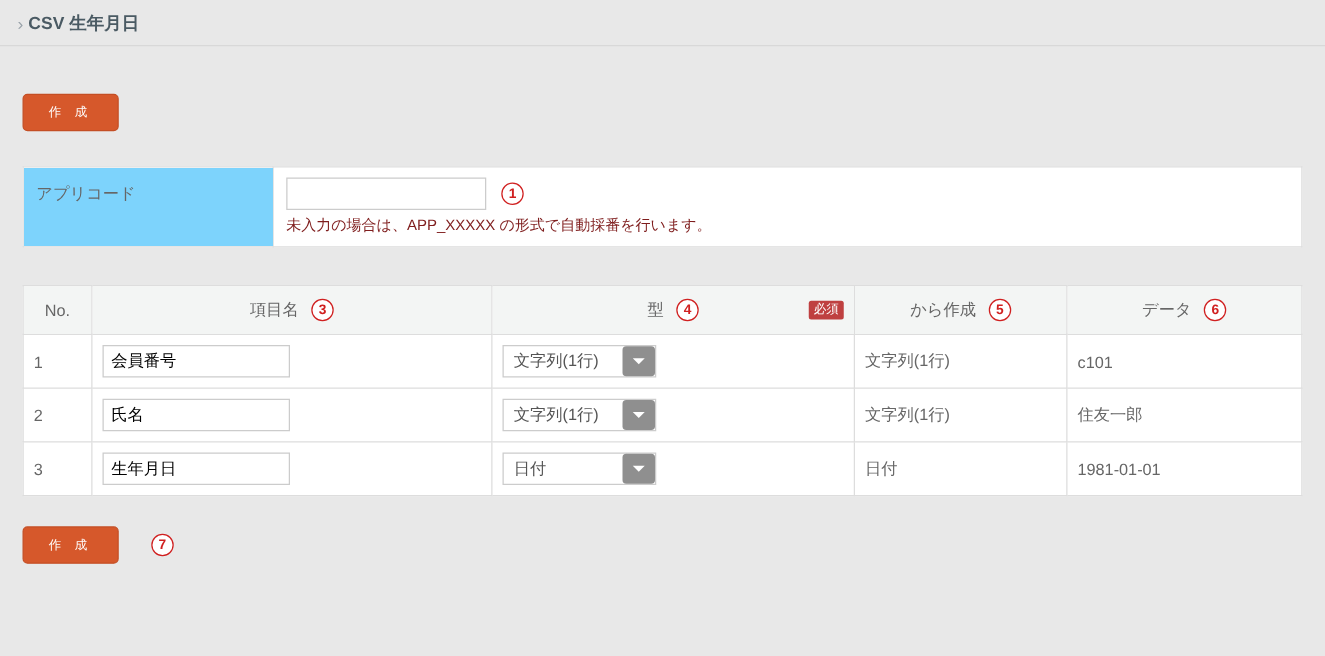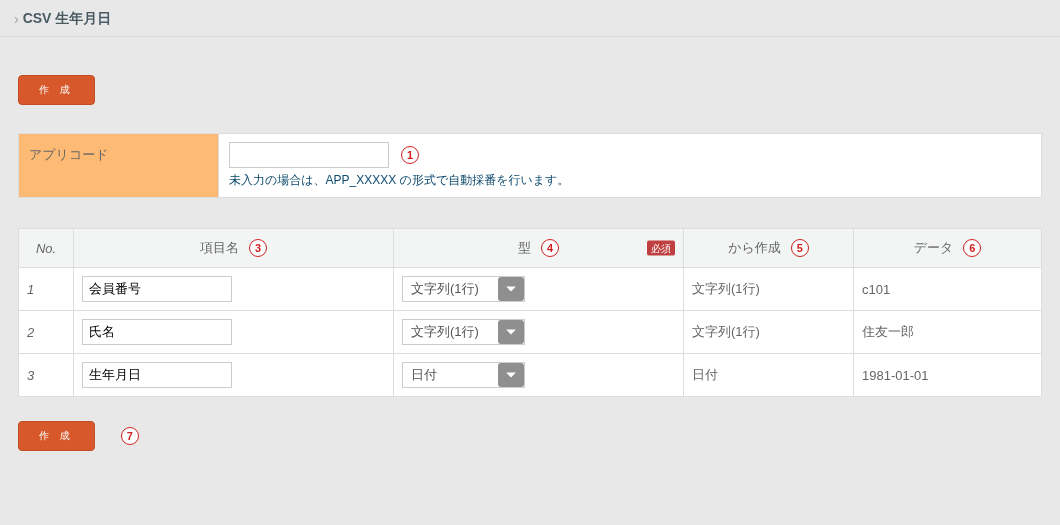--- a/index.html
+++ b/index.html
@@ -40,21 +40,21 @@
       cursor: pointer;
     }
     .btn-row { margin: 20px 0 28px 0; display: flex; align-items: center; gap: 20px; }
     .btn-row-bottom { margin: 24px 0 0 0; display: flex; align-items: center; gap: 20px; }
     table.form-table {
       width: 100%;
       border-collapse: collapse;
       background: #fff;
     }
     table.form-table th {
-      background: #fdba74;
+      background: #7dd3fc;
       text-align: left;
       font-weight: normal;
       color: #666;
       padding: 12px 10px;
       border: 1px solid #ddd;
       width: 200px;
       vertical-align: top;
       position: relative;
     }
     table.form-table td {
@@ -76,21 +76,21 @@
       line-height: 1.3;
     }
     input.text {
       border: 1px solid #ccc;
       padding: 4px 6px;
       font-size: 13px;
       width: 160px;
       height: 26px;
     }
     .hint {
-      color: #0c4a6e;
+      color: #7f1d1d;
       font-size: 12px;
       margin-top: 4px;
       display: block;
     }
     .marker {
       display: inline-flex;
       align-items: center;
       justify-content: center;
       width: 18px;
       height: 18px;
@@ -118,21 +118,21 @@
       padding: 10px 8px;
       border: 1px solid #ddd;
       text-align: center;
       position: relative;
     }
     table.data-table td {
       padding: 8px 8px;
       border: 1px solid #ddd;
       color: #666;
     }
-    table.data-table th.no-col, table.data-table td.no-col { width: 55px; font-style: italic; }
+    table.data-table th.no-col, table.data-table td.no-col { width: 55px; }
     table.data-table th.name-col, table.data-table td.name-col { width: 320px; }
     table.data-table th.type-col, table.data-table td.type-col { width: 290px; }
     table.data-table th.infer-col, table.data-table td.infer-col { width: 170px; }
     .th-inner { display: inline-flex; align-items: center; justify-content: center; gap: 4px; }
     .th-req {
       display: inline-block;
       background: #bf4040;
       color: #fff;
       font-size: 10px;
       padding: 1px 4px;

